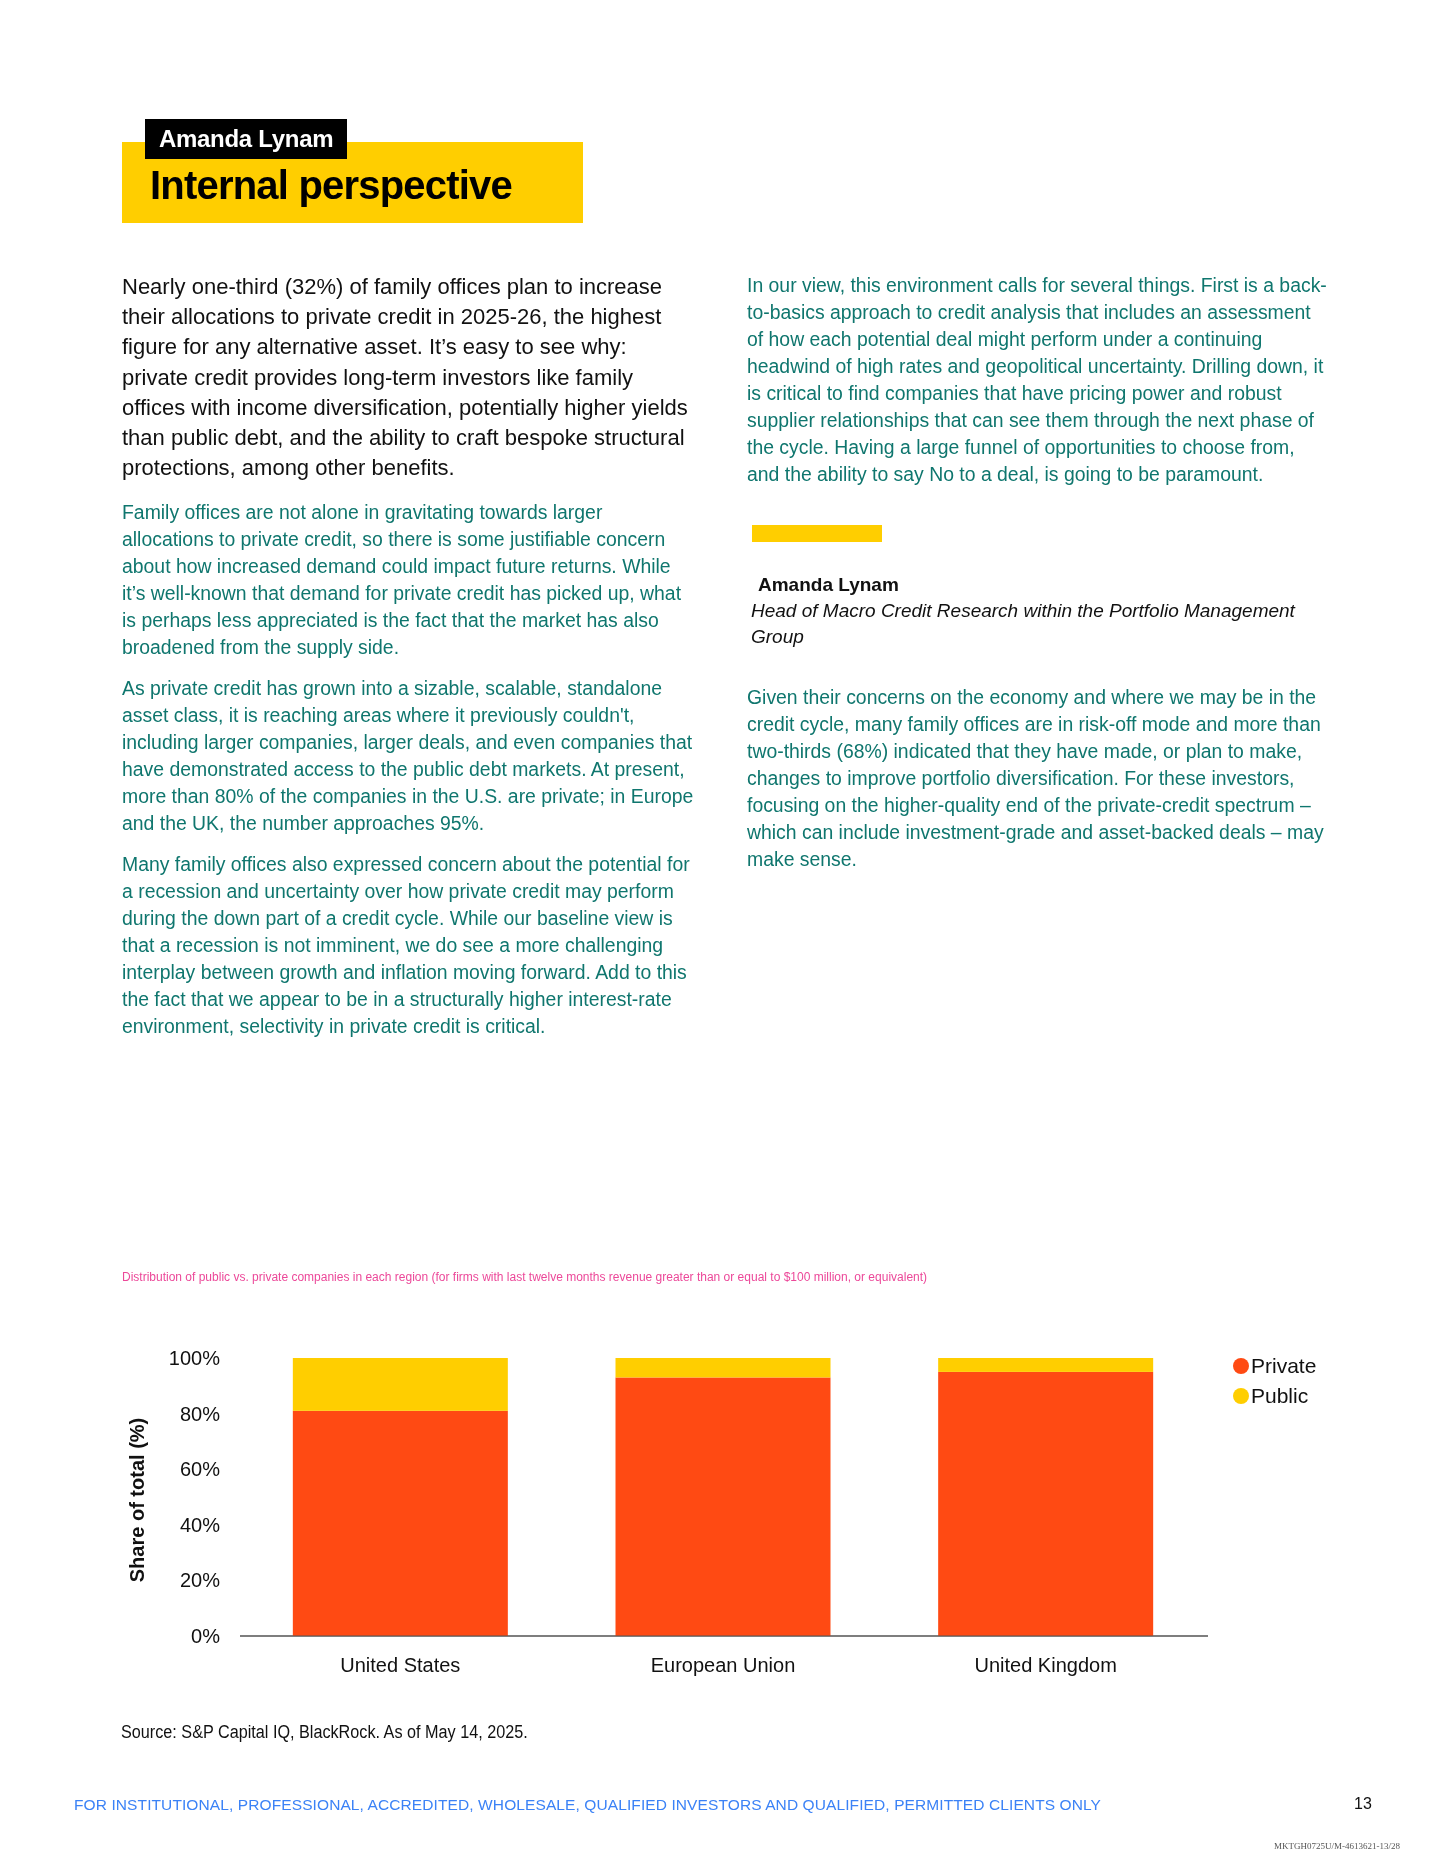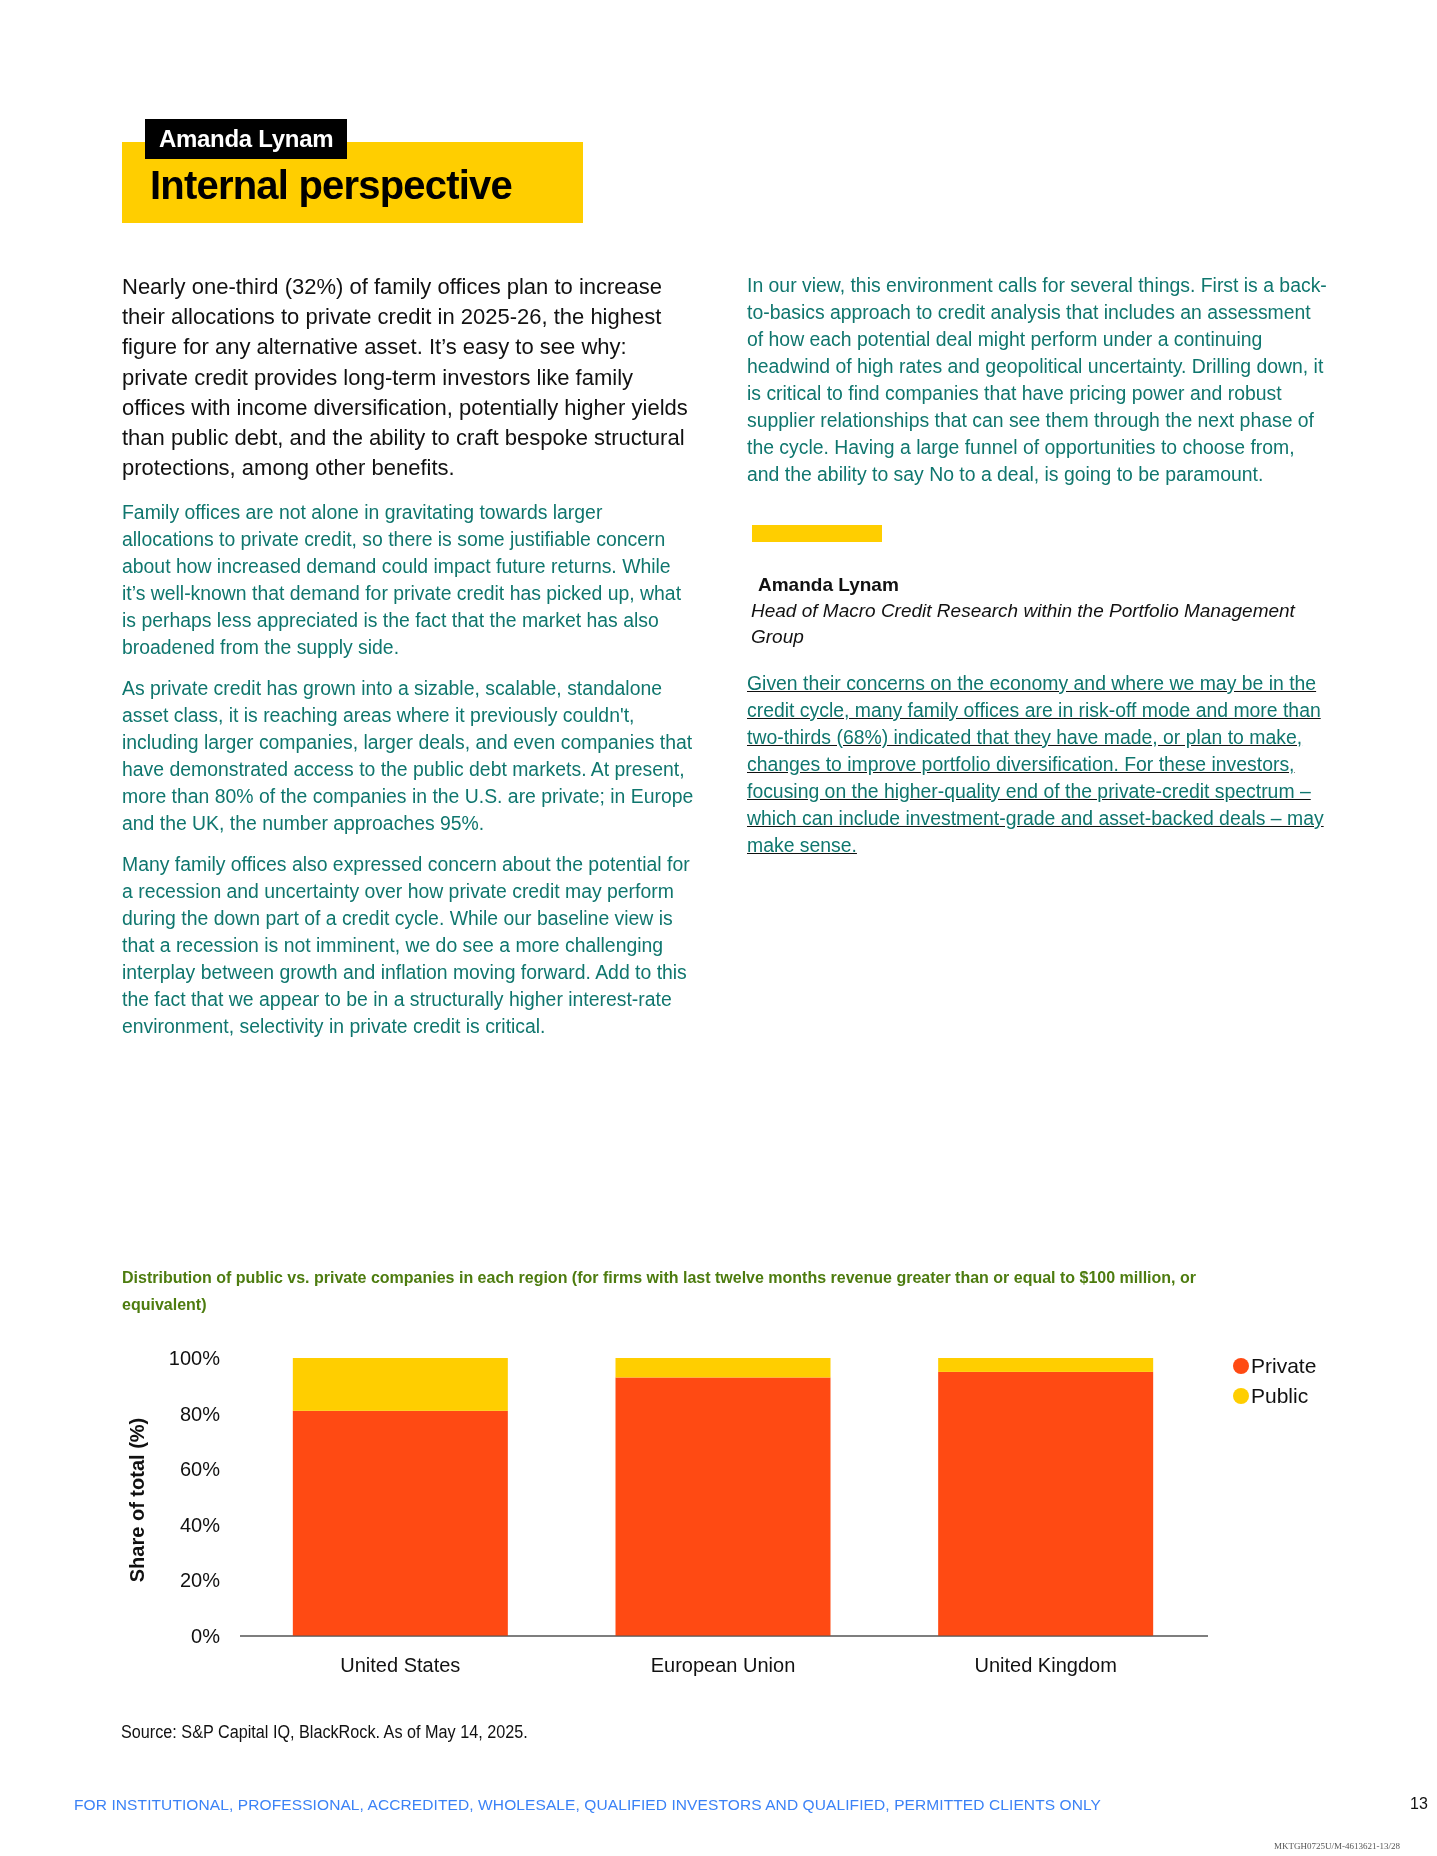--- a/index.html
+++ b/index.html
@@ -14,27 +14,27 @@
   .col-left { left: 122px; top: 272px; width: 575px; }
   .col-right { left: 747px; top: 272px; width: 580px; }
 
   .lead { font-size: 22px; font-weight: 400; line-height: 30.2px; margin-bottom: 16px; color: #111; }
   .para { font-size: 19.4px; line-height: 27px; margin-bottom: 14px; color: #0f766e; }
 
   .quote-bar { width: 130px; height: 17px; background: #FFCE00; margin: 37px 0 0 5px; }
   .pull-quote { font-size: 27px; font-weight: 900; line-height: 34px; margin: 22px 0 0 14px; color: #111; text-indent: -12px; padding-left: 12px; letter-spacing: -0.2px; }
   .attrib-name { font-size: 19px; font-weight: 700; margin: 30px 0 0 11px; line-height: 26px; }
   .attrib-role { font-size: 19px; font-style: italic; margin-left: 4px; line-height: 26px; }
-  .right-bottom { margin-top: 20px; text-decoration: underline; }
+  .right-bottom { margin-top: 34px; }
 
-  .chart-title { position: absolute; left: 122px; top: 1264px; width: 1160px; font-size: 16px; font-weight: 700; line-height: 27px; color: #4d7c0f; }
+  .chart-title { position: absolute; left: 122px; top: 1264px; width: 1160px; font-size: 12px; font-weight: 400; line-height: 27px; color: #ec4899; }
   .chart-svg { position: absolute; left: 0; top: 0; }
   .source { position: absolute; left: 121px; top: 1722px; font-size: 18px; color: #111; font-family: "Liberation Sans", sans-serif; transform: scaleX(0.9); transform-origin: left; }
   .footer-note { position: absolute; left: 74px; top: 1796px; font-size: 15.5px; color: #3b82f6; letter-spacing: 0.1px; }
-  .page-num { position: absolute; left: 1410px; top: 1795px; font-size: 16px; color: #111; }
+  .page-num { position: absolute; left: 1354px; top: 1795px; font-size: 16px; color: #111; }
   .doc-code { position: absolute; left: 1274px; top: 1841px; font-size: 9px; color: #555; font-family: "Liberation Serif", serif; }
 </style>
 </head>
 <body>
 
 <div class="header-block"></div>
 <div class="author-tag">Amanda Lynam</div>
 <h1 class="section-title">Internal perspective</h1>
 
 <div class="col col-left">

